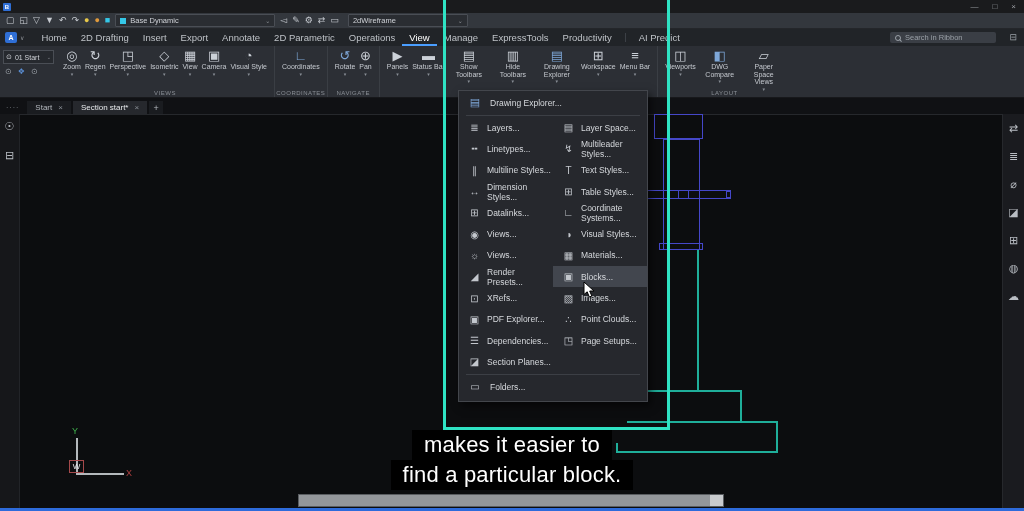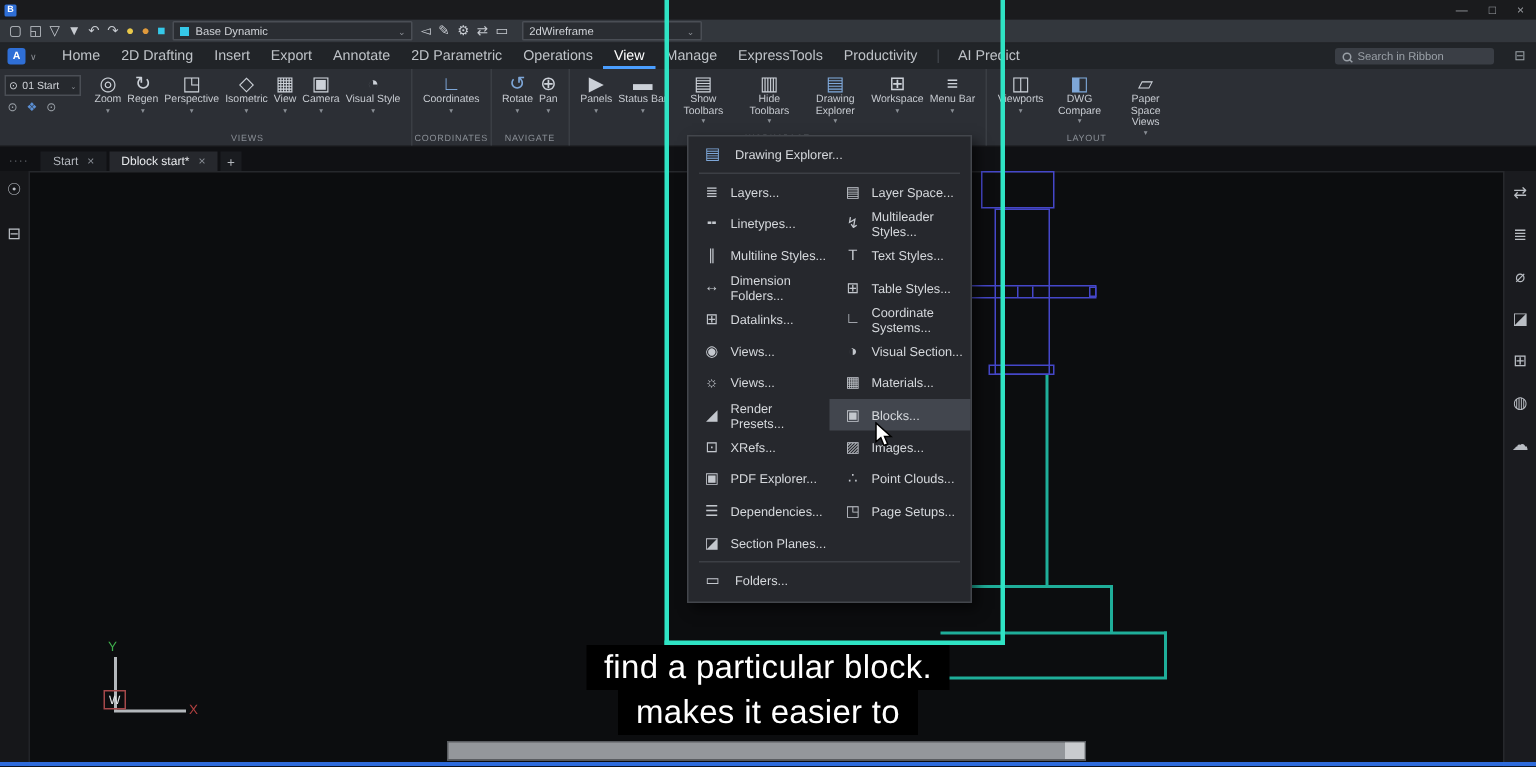--- a/index.html
+++ b/index.html
@@ -318,21 +318,21 @@
     </div>
   </div>
 
   <div class="doctabs">
     <span class="dots">····</span>
     <div class="dtab">
       <span>Start</span>
       <span class="x">×</span>
     </div>
     <div class="dtab active">
-      <span>Dblock start*</span>
+      <span>Section start*</span>
       <span class="x">×</span>
     </div>
     <div class="dtab-add">+</div>
   </div>
 
   <div class="canvas"></div>
 
   <div class="cad">
     <div class="ln-b" style="left:654px;top:114px;width:49px;height:25px;"></div>
     <div class="ln-b" style="left:663px;top:139px;width:37px;height:111px;"></div>
@@ -390,21 +390,21 @@
         <div class="mitem">
             <span class="mi">╍</span>
             <span>Linetypes...</span>
           </div>
         <div class="mitem">
             <span class="mi">∥</span>
             <span>Multiline Styles...</span>
           </div>
         <div class="mitem">
             <span class="mi">↔</span>
-            <span>Dimension Folders...</span>
+            <span>Dimension Styles...</span>
           </div>
         <div class="mitem">
             <span class="mi">⊞</span>
             <span>Datalinks...</span>
           </div>
         <div class="mitem">
             <span class="mi">◉</span>
             <span>Views...</span>
           </div>
         <div class="mitem">
@@ -448,21 +448,21 @@
         <div class="mitem">
             <span class="mi">⊞</span>
             <span>Table Styles...</span>
           </div>
         <div class="mitem">
             <span class="mi">∟</span>
             <span>Coordinate Systems...</span>
           </div>
         <div class="mitem">
             <span class="mi">◑</span>
-            <span>Visual Section...</span>
+            <span>Visual Styles...</span>
           </div>
         <div class="mitem">
             <span class="mi">▦</span>
             <span>Materials...</span>
           </div>
         <div class="mitem hl">
             <span class="mi">▣</span>
             <span>Blocks...</span>
           </div>
         <div class="mitem">
@@ -488,22 +488,22 @@
 
   <div class="hlbox"></div>
 
   <div class="cursor">
     <svg width="14" height="18" viewBox="0 0 14 18">
       <path d="M1 1 L1 13.5 L4.2 10.8 L6.3 16 L8.8 15 L6.7 10 L11 10 Z" fill="#ffffff" stroke="#000000" stroke-width="1"></path>
     </svg>
   </div>
 
   <div class="caption">
+    <span>makes it easier to</span>
     <span>find a particular block.</span>
-    <span>makes it easier to</span>
   </div>
 
   <div class="hscroll">
     <div class="hs-cap"></div>
   </div>
   <div class="bluebar"></div>
 
 </div>
 
 </body></html>

